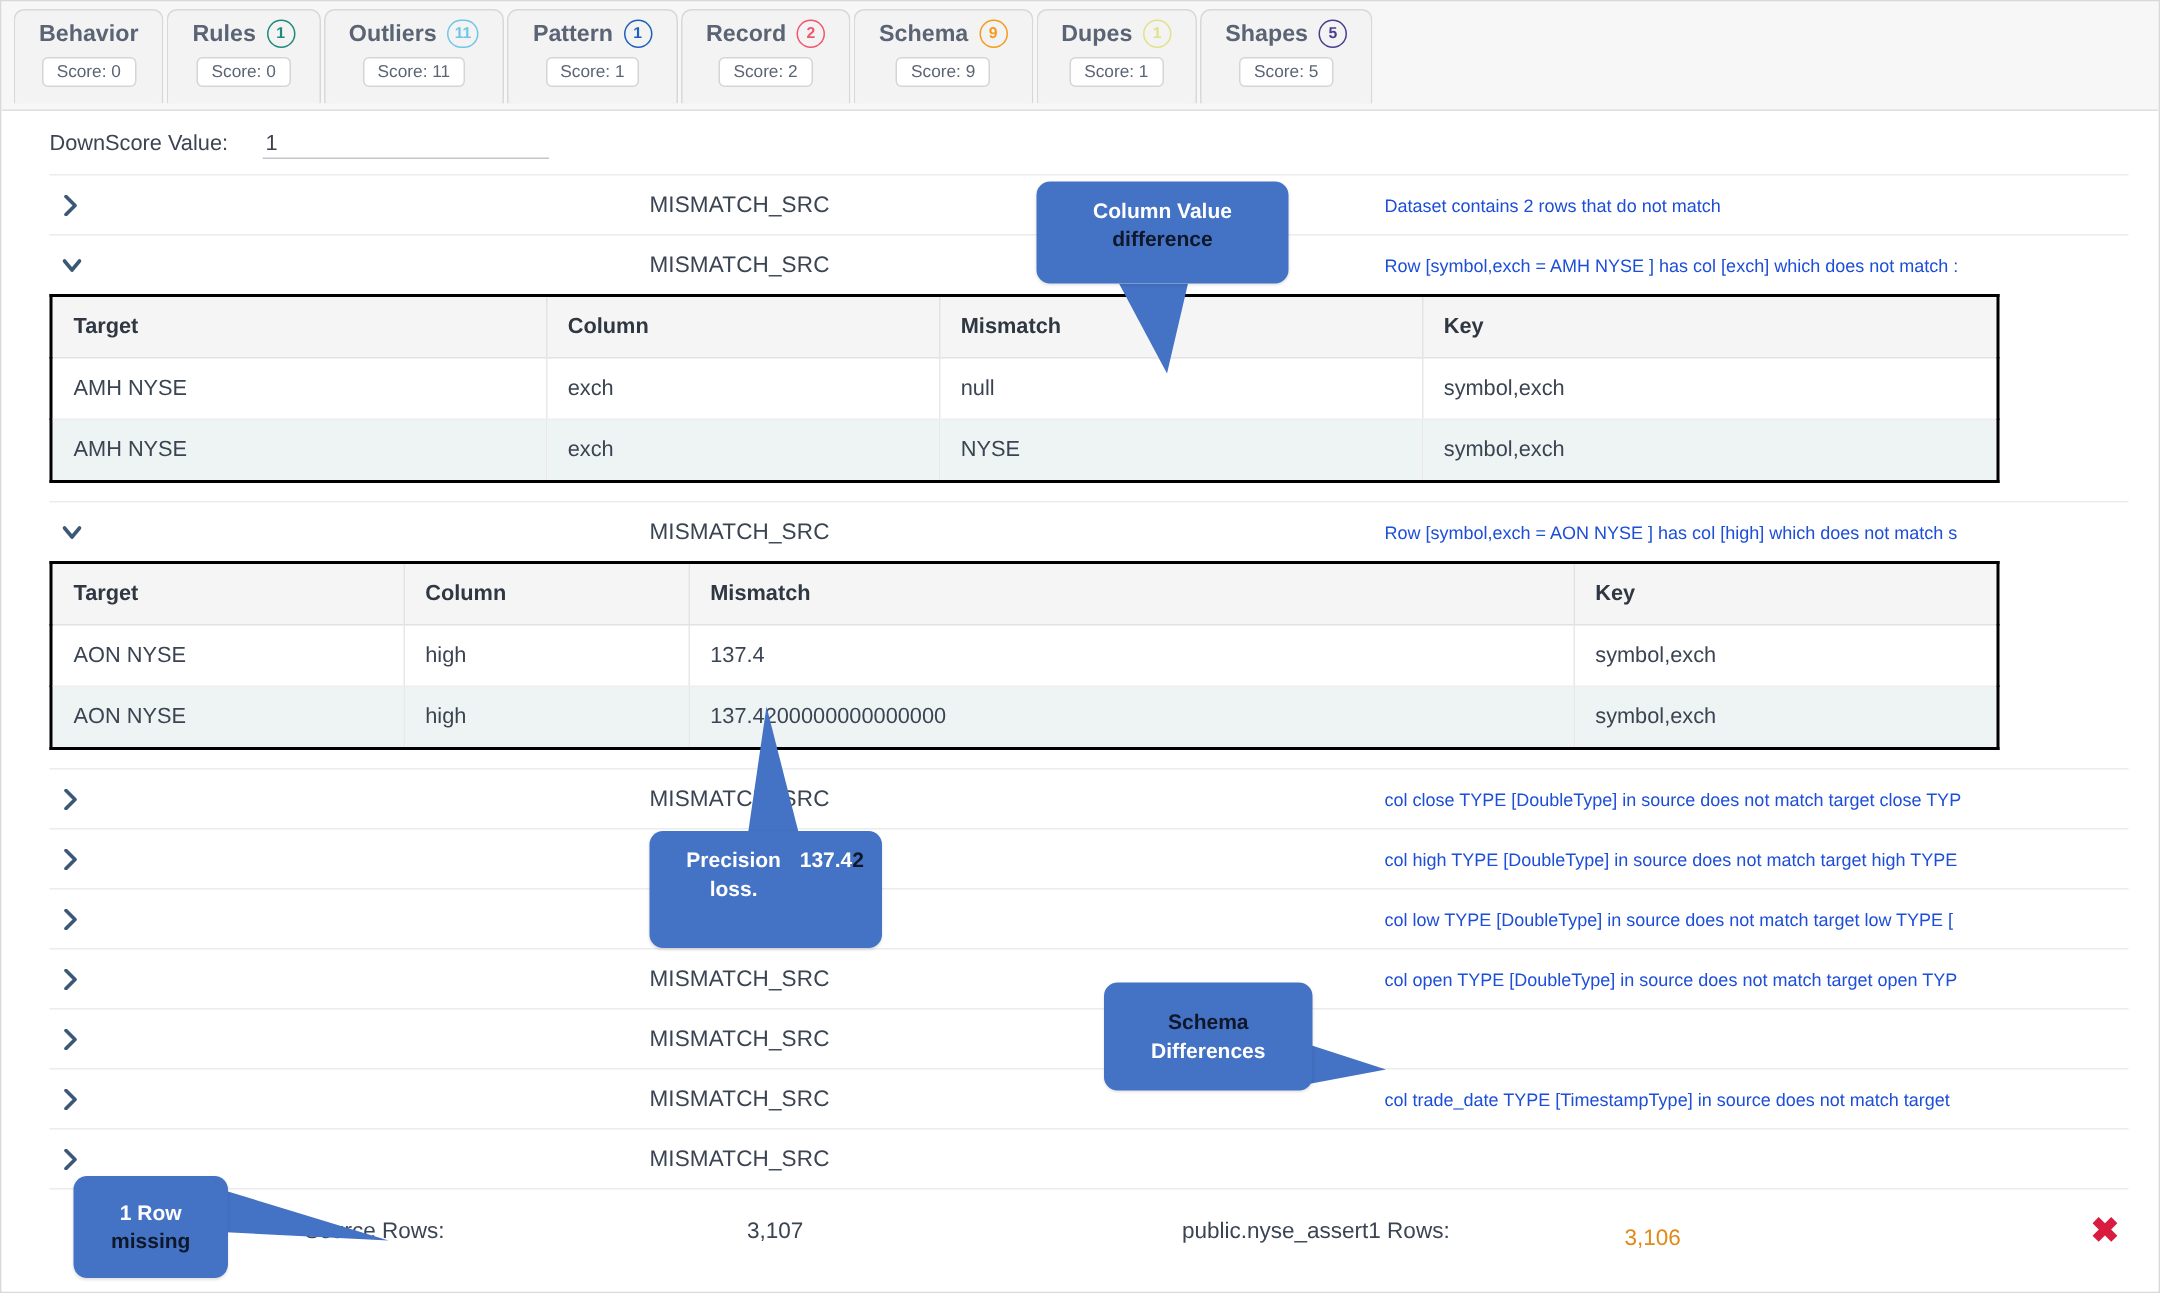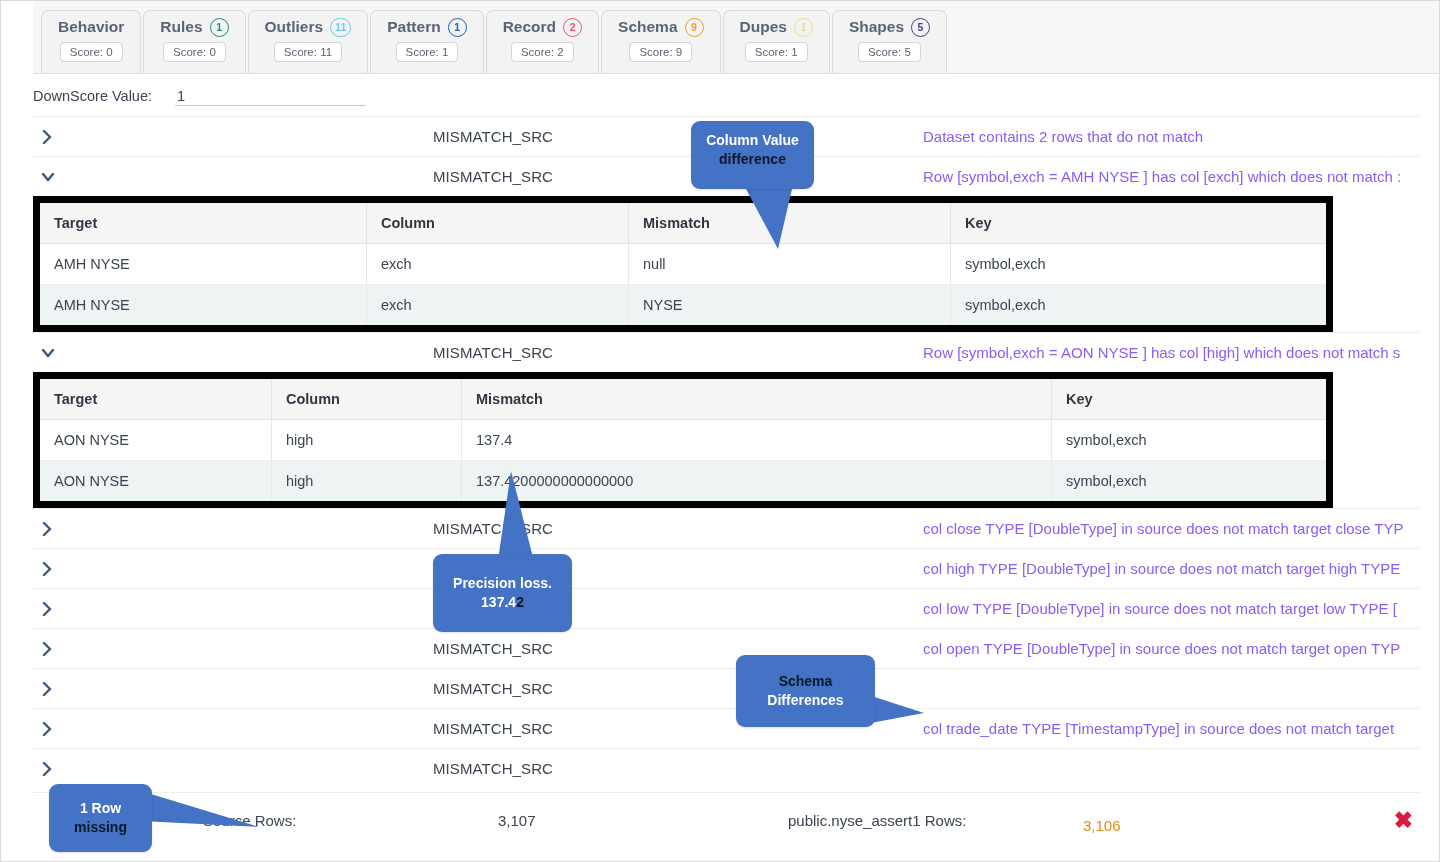--- a/index.html
+++ b/index.html
@@ -18,24 +18,23 @@
     box-sizing: border-box;
   }
 
   
   .tabstrip {
     position: relative;
     height: 73px;
     background: #f7f7f7;
     border-bottom: 1px solid #dedede;
     display: flex;
-    align-items: flex-end;
+    align-items: center;
     padding-left: 8px;
     box-sizing: border-box;
-    margin-left: 32px;
   }
   .tab {
     position: relative;
     height: 63px;
     margin-right: 2px;
     padding: 6px 16px 0 16px;
     box-sizing: border-box;
     background: #f3f3f3;
     border: 1px solid #d8d8d8;
     border-bottom: none;
@@ -149,33 +148,33 @@
   .acc-label {
     flex: 0 0 auto;
     width: 860px;
     font-size: 15px;
     color: #3b4452;
     letter-spacing: 0.1px;
     text-align: center;
   }
   .acc-desc {
     flex: 1 1 auto;
-    font-size: 15px;
-    color: #8b5cf6;
+    font-size: 12px;
+    color: #1d4ed8;
     white-space: nowrap;
     overflow: hidden;
   }
 
   
   .detail-table {
     width: 1300px;
     border-collapse: collapse;
     table-layout: fixed;
-    margin: 0 0 0 0;
-    border: 7px solid #000000;
+    margin: 0 0 12px 0;
+    border: 2px solid #000000;
     font-size: 14.5px;
   }
   .detail-table th {
     background: #f5f5f5;
     text-align: left;
     font-weight: bold;
     color: #2f3742;
     padding: 12px 14px;
     border-right: 1px solid #e3e3e3;
     border-bottom: 1px solid #e3e3e3;
@@ -492,31 +491,31 @@
       <span class="f-x">✖</span>
     </div>
 
   </div>
 
   <div class="callout-tail" style="left:745px; top:188px;">
     <svg width="60" height="62" viewBox="0 0 60 62">
         <polygon points="0,0 46,0 32,60" fill="#4472c4"></polygon>
       </svg>
   </div>
-  <div class="callout" style="left:690px; top:120px; width:123px; height:68px;">
+  <div class="callout" style="left:690px; top:120px; width:168px; height:68px;">
     <div>Column Value</div>
     <div class="hl">difference</div>
   </div>
 
   <div class="callout-tail" style="left:480px; top:470px;">
     <svg width="60" height="120" viewBox="0 0 60 120">
         <polygon points="30,0 58,110 14,110" fill="#4472c4"></polygon>
       </svg>
   </div>
-  <div class="callout" style="left:432px; top:553px; width:139px; height:78px; display:flex; flex-direction:column; justify-content:center;">
+  <div class="callout" style="left:432px; top:553px; width:155px; height:78px; display:flex; flex-direction:row; justify-content:center;">
     <div>Precision loss.</div>
     <div><span>137.4</span><span class="hl">2</span></div>
   </div>
 
   <div class="callout-tail" style="left:845px; top:690px;">
     <svg width="80" height="36" viewBox="0 0 80 36">
         <polygon points="78,22 10,0 14,34" fill="#4472c4"></polygon>
       </svg>
   </div>
   <div class="callout" style="left:735px; top:654px; width:139px; height:72px; display:flex; flex-direction:column; justify-content:center;">

